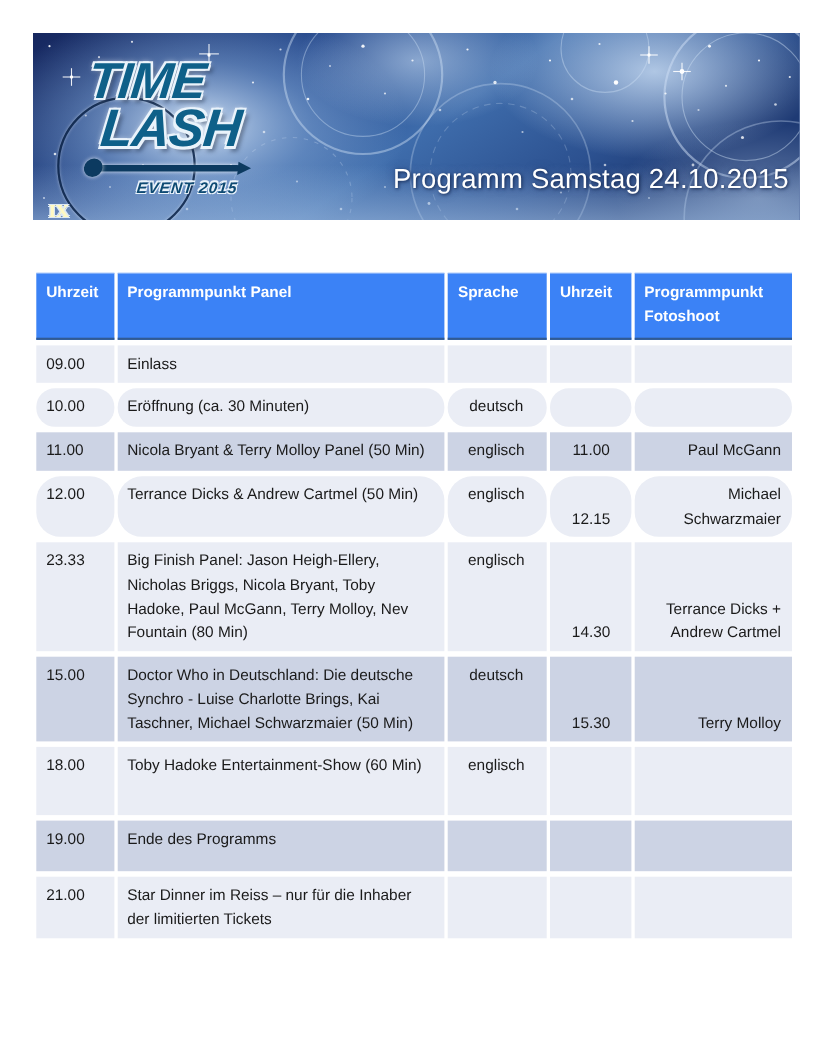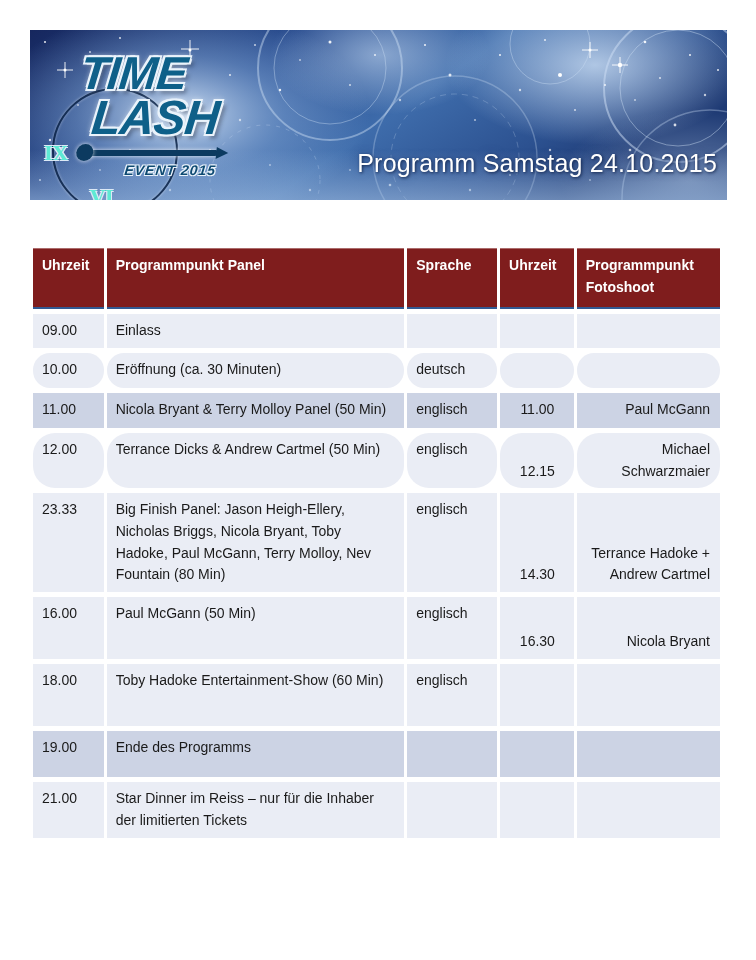--- a/index.html
+++ b/index.html
@@ -33,22 +33,23 @@
     border-top:6px solid transparent;border-bottom:6px solid transparent;}
   .logo-sub{position:absolute;left:72px;top:120px;font-size:14px;font-weight:bold;font-style:italic;
     color:#0e4a72;letter-spacing:1px;
     text-shadow:-1px -1px 0 #eaf3fb,1px -1px 0 #eaf3fb,-1px 1px 0 #eaf3fb,1px 1px 0 #eaf3fb;}
   .clock-ring{
     position:absolute;left:22px;top:58px;width:122px;height:122px;border-radius:50%;
     border:2px solid rgba(12,35,70,.85);box-shadow:0 0 3px rgba(255,255,255,.5), inset 0 0 3px rgba(255,255,255,.4);
   }
   .numeral{
     position:absolute;font-family:"DejaVu Serif","Liberation Serif",serif;font-weight:bold;
-    font-size:19px;color:#5eead4;
+    font-size:15px;color:#fef9c3;
     text-shadow:-1px -1px 0 #dce9f6,1px -1px 0 #dce9f6,-1px 1px 0 #dce9f6,1px 1px 0 #dce9f6;
+    margin-top:41px;
   }
   .numeral-ix{left:14px;top:112px;}
   .numeral-vi{left:60px;top:156px;text-decoration:underline;}
   .banner-title{
     position:absolute;right:10px;bottom:22px;color:#ffffff;font-size:25px;font-weight:normal;
     text-shadow:1px 1px 3px rgba(10,25,60,.8),0 0 8px rgba(40,70,130,.8);
     letter-spacing:.2px;
   }
 
   
@@ -56,30 +57,30 @@
     position:absolute;left:30px;top:243px;width:693px;
     border-collapse:separate;border-spacing:3px 5px;
     font-size:14px;line-height:1.55;table-layout:fixed;
   }
   .schedule col.c1{width:70px;}
   .schedule col.c2{width:295px;}
   .schedule col.c3{width:89px;}
   .schedule col.c4{width:73px;}
   .schedule col.c5{width:142px;}
   .schedule th{
-    background:#7f1d1d;color:#ffffff;font-weight:bold;text-align:left;
+    background:#3b82f6;color:#ffffff;font-weight:bold;text-align:left;
     vertical-align:top;padding:7px 8px 4px 9px;height:48px;
     border-bottom:2px solid #31movie5a93;border-bottom:2px solid #315a93;
     box-shadow:inset 0 1px 0 rgba(255,255,255,.35);
   }
   .schedule td{padding:6px 8px 6px 9px;vertical-align:top;}
   .band-light td{background:#eaedf5;}
   .band-dark td{background:#ccd3e4;}
   td.c-time{white-space:nowrap;}
-  td.c-lang{text-align:left;padding-right:11px;}
+  td.c-lang{text-align:center;padding-right:11px;}
   td.c-fstime{text-align:center;vertical-align:bottom;white-space:nowrap;}
   td.c-fsname{text-align:right;vertical-align:bottom;padding-right:10px;}
   tr.fs-inline td.c-fstime, tr.fs-inline td.c-fsname{vertical-align:top;}
   
   tbody tr:nth-child(1) td{height:22px;}
   tbody tr:nth-child(2) td{height:23px;border-radius:17px;}
   tbody tr:nth-child(3) td{height:23px;}
   tbody tr:nth-child(4) td{height:32px;border-radius:22px;}
   tbody tr:nth-child(5) td{height:32px;}
   tbody tr:nth-child(6) td{height:50px;}
@@ -262,28 +263,28 @@
         <td class="c-panel">Terrance Dicks &amp; Andrew Cartmel (50 Min)</td>
         <td class="c-lang">englisch</td>
         <td class="c-fstime">12.15</td>
         <td class="c-fsname">Michael Schwarzmaier</td>
       </tr>
       <tr class="band-light">
         <td class="c-time">23.33</td>
         <td class="c-panel">Big Finish Panel: Jason Heigh-Ellery, Nicholas Briggs, Nicola Bryant, Toby Hadoke, Paul McGann, Terry Molloy, Nev Fountain (80 Min)</td>
         <td class="c-lang">englisch</td>
         <td class="c-fstime">14.30</td>
-        <td class="c-fsname">Terrance Hadoke + Andrew Cartmel</td>
-      </tr>
-      <tr class="band-light">
-        <td class="c-time">16.00</td>
-        <td class="c-panel">Paul McGann (50 Min)</td>
-        <td class="c-lang">englisch</td>
-        <td class="c-fstime">16.30</td>
-        <td class="c-fsname">Nicola Bryant</td>
+        <td class="c-fsname">Terrance Dicks + Andrew Cartmel</td>
+      </tr>
+      <tr class="band-dark">
+        <td class="c-time">15.00</td>
+        <td class="c-panel">Doctor Who in Deutschland: Die deutsche Synchro - Luise Charlotte Brings, Kai Taschner, Michael Schwarzmaier (50 Min)</td>
+        <td class="c-lang">deutsch</td>
+        <td class="c-fstime">15.30</td>
+        <td class="c-fsname">Terry Molloy</td>
       </tr>
       <tr class="band-light">
         <td class="c-time">18.00</td>
         <td class="c-panel">Toby Hadoke Entertainment-Show (60 Min)</td>
         <td class="c-lang">englisch</td>
         <td class="c-fstime"></td>
         <td class="c-fsname"></td>
       </tr>
       <tr class="band-dark">
         <td class="c-time">19.00</td>

